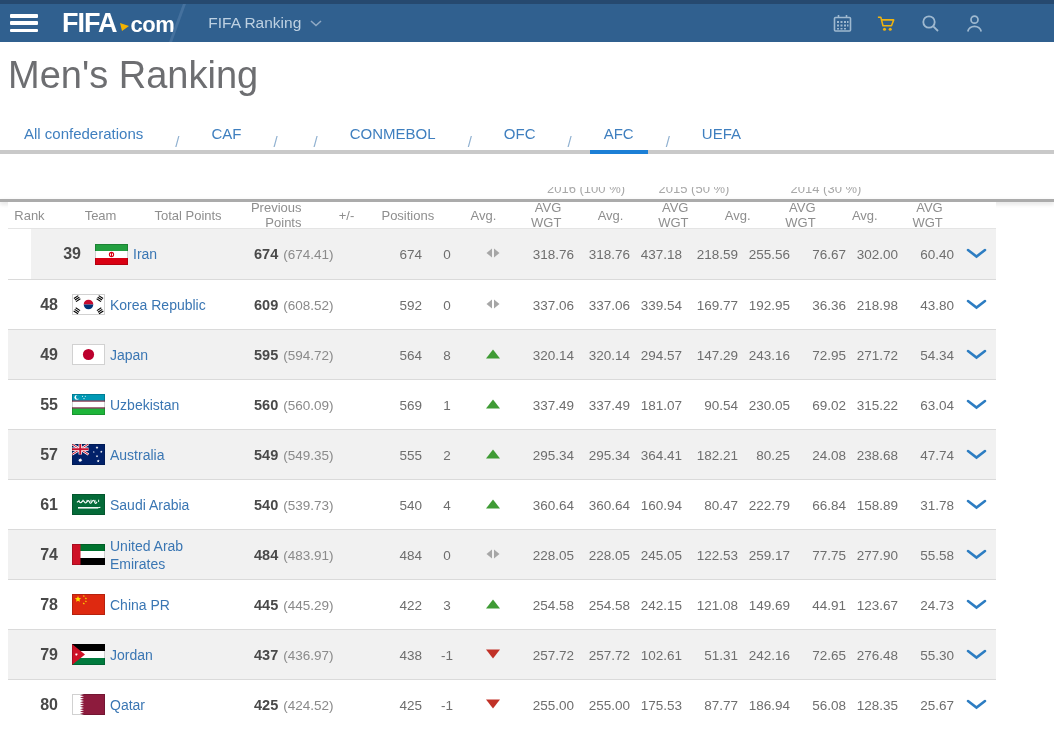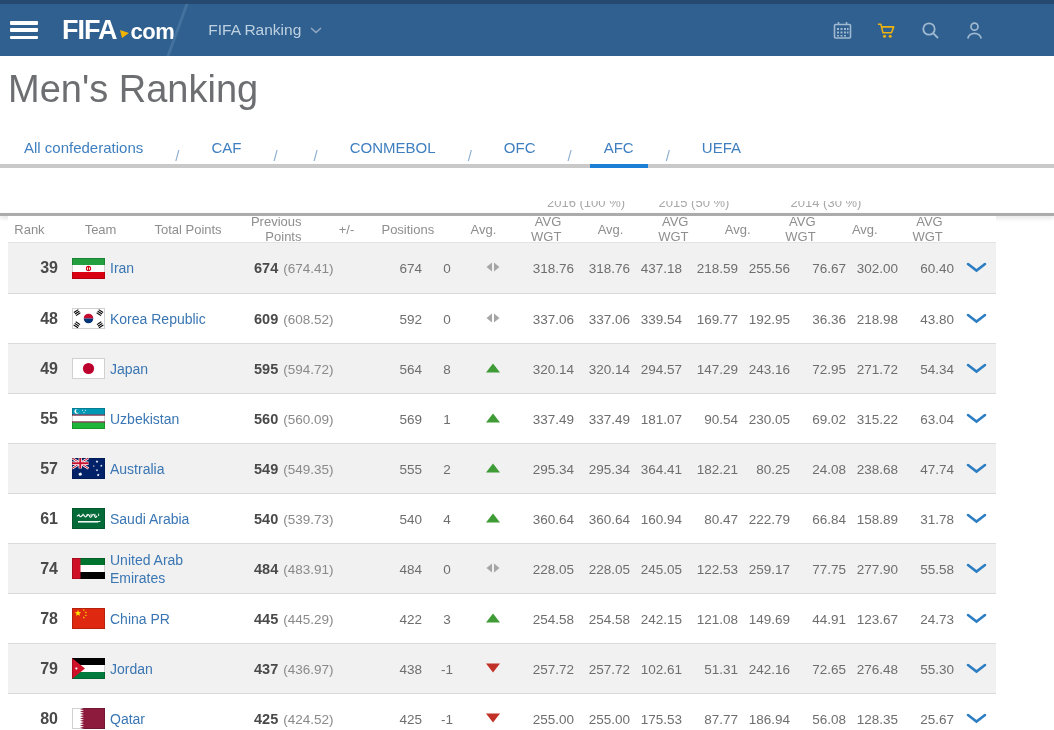--- a/index.html
+++ b/index.html
@@ -5,21 +5,21 @@
   * { box-sizing: border-box; }
   html,body { margin:0; padding:0; }
   body {
     width:1054px; height:730px; overflow:hidden; background:#fff;
     font-family:"Liberation Sans", sans-serif; position:relative;
   }
 
   
   .topstrip { height:4px; background:#26496f; }
   .appbar {
-    height:52px; background:#30608f; display:flex; align-items:center;
+    height:38px; background:#30608f; display:flex; align-items:center;
     position:relative; color:#fff;
   }
   .hamburger { margin-left:10px; width:28px; height:20px; display:flex; flex-direction:column; justify-content:space-between; cursor:pointer; padding:1px 0; }
   .hamburger span { display:block; height:3.5px; background:#fff; border-radius:1px; }
   .brand { margin-left:24px; display:flex; align-items:baseline; cursor:pointer; }
   .brand .fifa { font-size:27px; font-weight:700; letter-spacing:-1px; line-height:1; }
   .brand .dot { margin:0 1px 0 2px; }
   .brand .com { font-size:22px; font-weight:700; letter-spacing:-0.5px; line-height:1; }
   .diag {
     position:absolute; left:176px; top:0; bottom:0; width:3px;
@@ -57,21 +57,21 @@
   }
   .grayline { height:3px; background:#ababab; box-shadow:0 2px 4px rgba(0,0,0,0.15); }
 
   
   .rtable { margin-left:8px; width:988px; }
   .thead {
     display:flex; align-items:center; height:27px; border-bottom:1px solid #e4e4e4;
     color:#8e8e8e; font-size:13px; background:#fff;gap:24px;
   }
   .row { display:flex; align-items:center; height:50px; border-top:1px solid #dadada; }
-  .row:first-of-type { border-top:none; }
+  .row:first-of-type { border-top:none;margin-left:23px; }
   .row.odd { background:#f1f1f1; }
 
   .c-rank { width:58px; text-align:right; padding-right:8px; }
   .c-teamhead { flex:1; padding-left:8px; }
   .c-flag { width:44px; padding-left:6px; display:flex; align-items:center; }
   .c-team { flex:1; text-align:left; }
   .c-total { width:106px; padding-left:14px; white-space:nowrap; }
   .c-prev { width:86px; text-align:right; padding-right:10px; }
   .c-pm { width:30px; text-align:center; }
   .c-pos { width:62px; text-align:center; }

